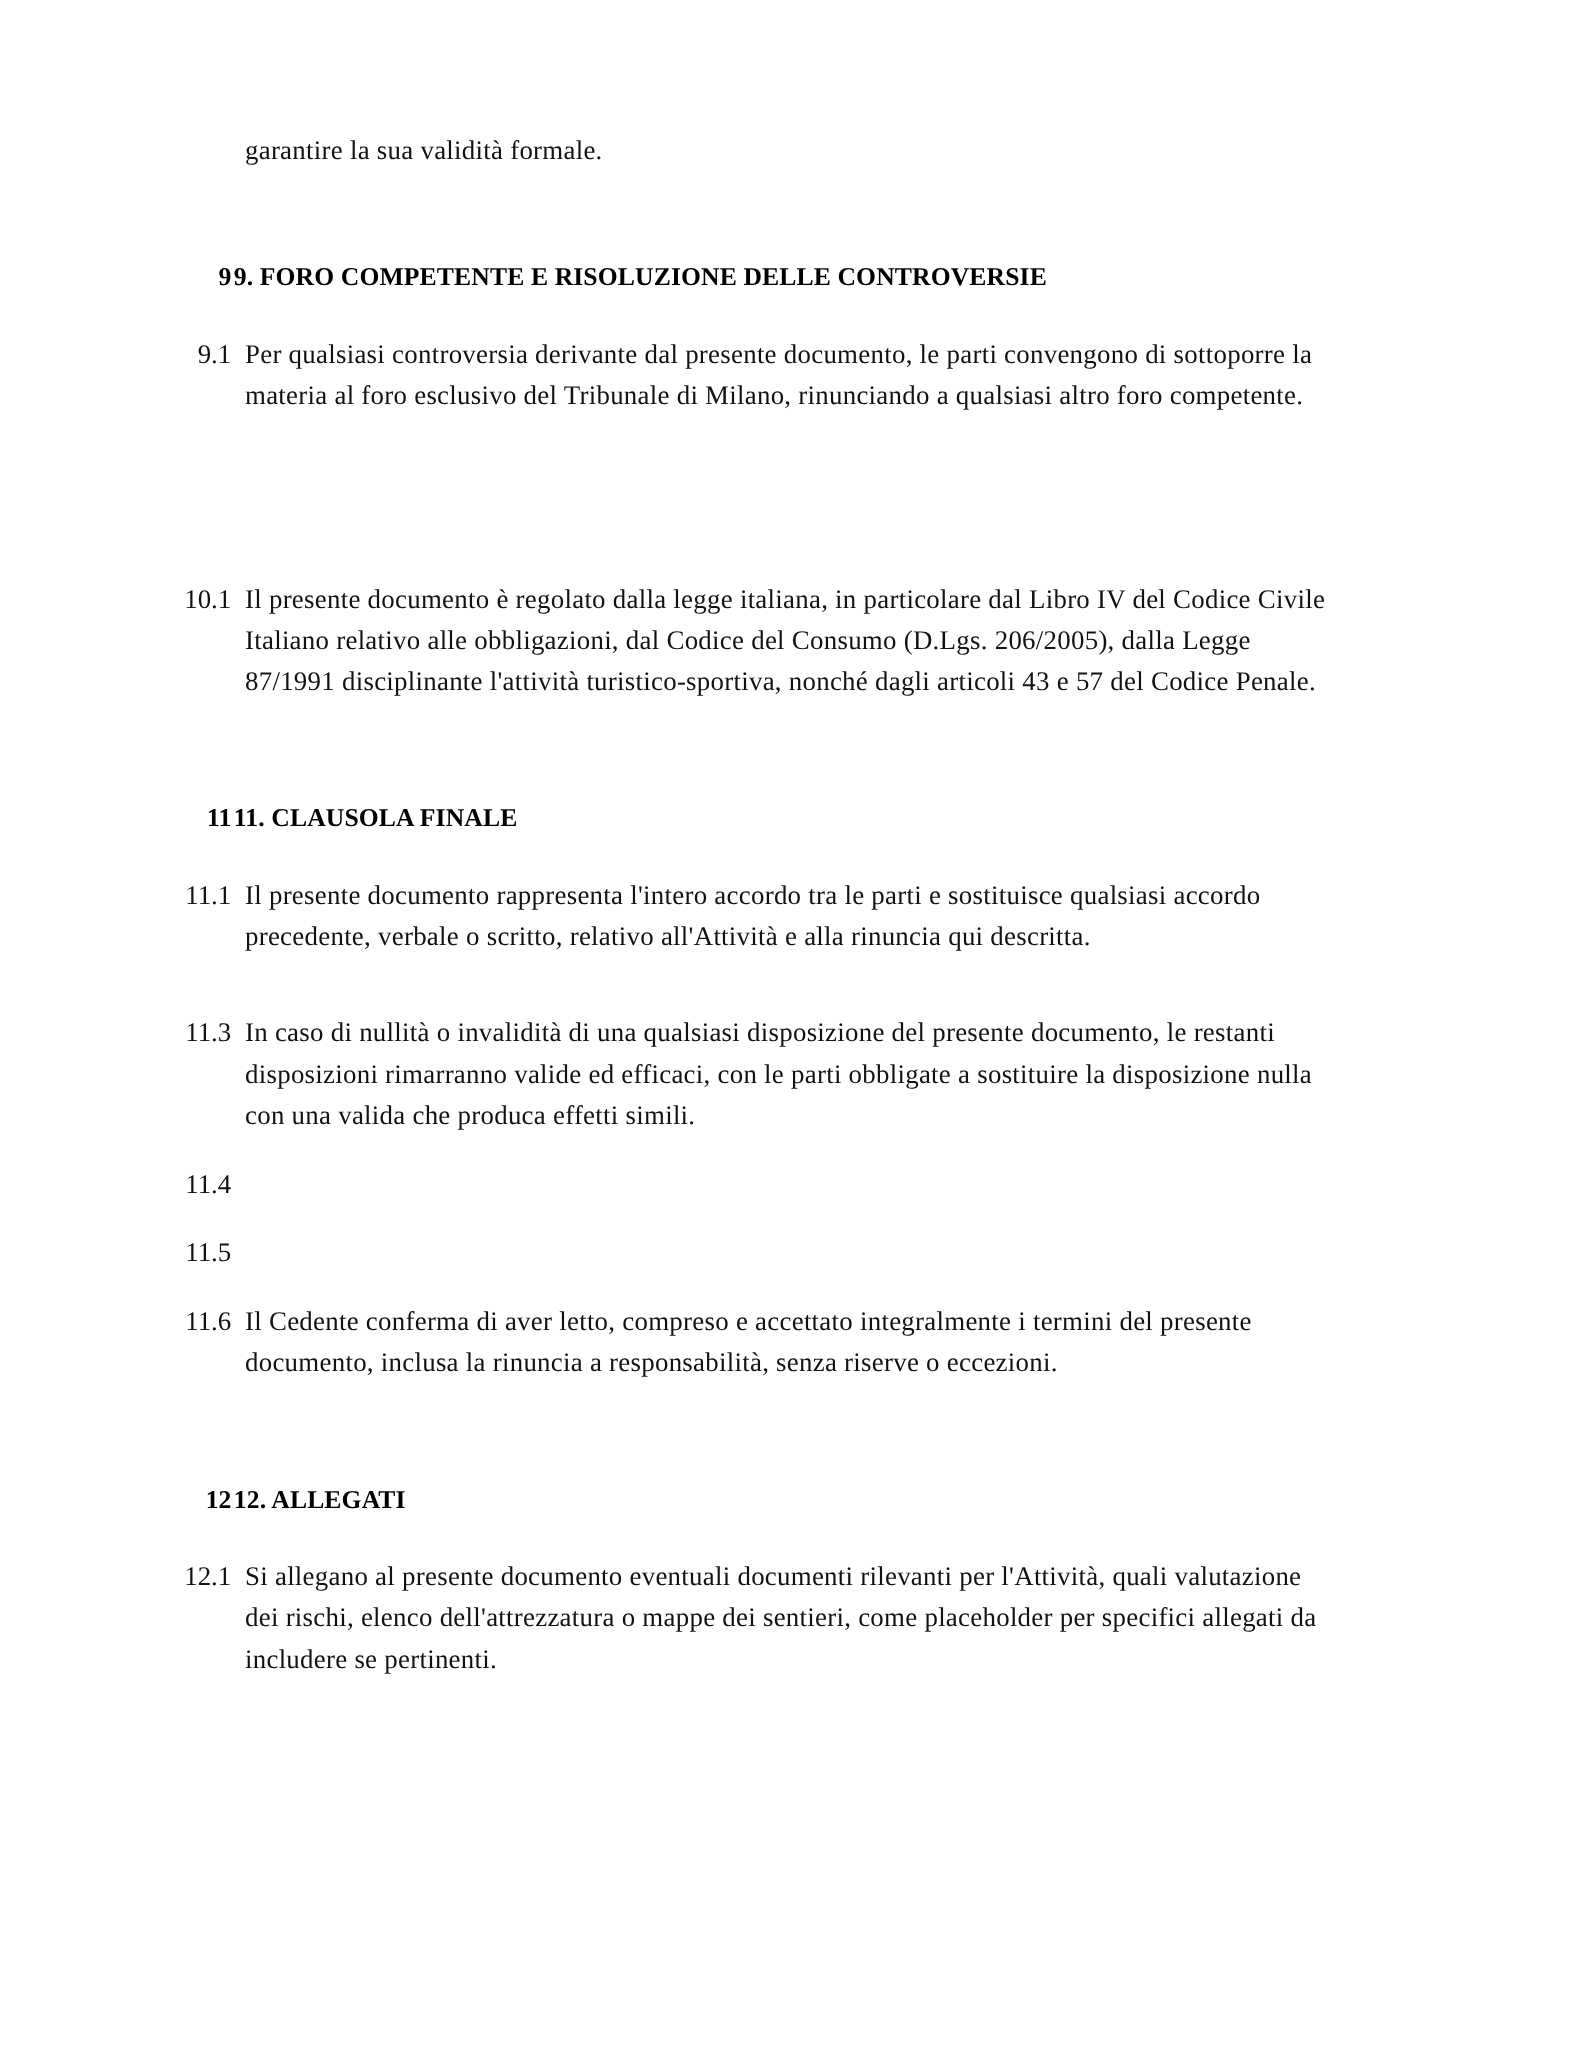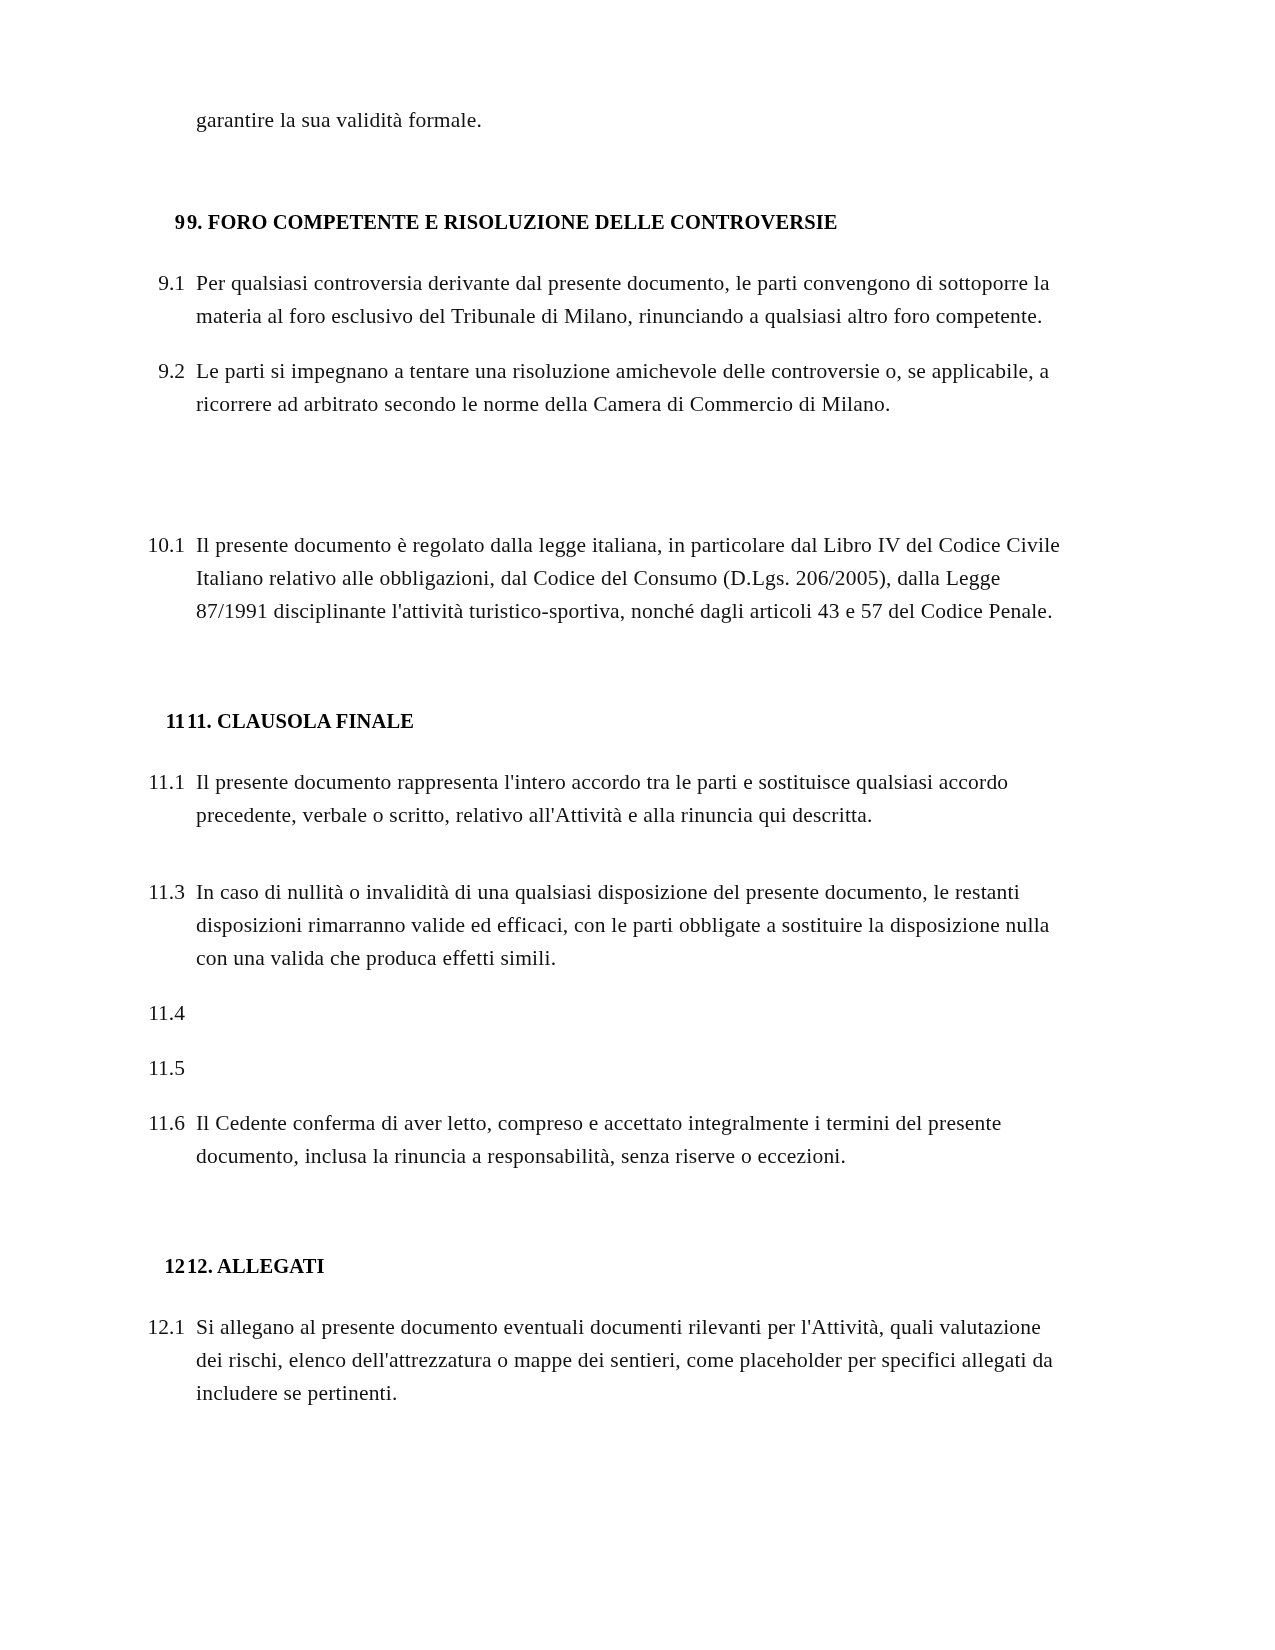--- a/index.html
+++ b/index.html
@@ -101,24 +101,20 @@
 
   <div class="sp-30"></div>
 
   <div class="clause-row">
     <span class="num">9.1</span>
     <span class="body">Per qualsiasi controversia derivante dal presente documento, le parti convengono di sottoporre la materia al foro esclusivo del Tribunale di Milano, rinunciando a qualsiasi altro foro competente.</span>
   </div>
 
   <div class="sp-22"></div>
 
-  <div class="clause-row">
-    <span class="num">9.2</span>
-    <span class="body">Le parti si impegnano a tentare una risoluzione amichevole delle controversie o, se applicabile, a ricorrere ad arbitrato secondo le norme della Camera di Commercio di Milano.</span>
-  </div>
 
   <div class="sp-78"></div>
 
 
   <div class="sp-30"></div>
 
   <div class="clause-row">
     <span class="num">10.1</span>
     <span class="body">Il presente documento è regolato dalla legge italiana, in particolare dal Libro IV del Codice Civile Italiano relativo alle obbligazioni, dal Codice del Consumo (D.Lgs. 206/2005), dalla Legge 87/1991 disciplinante l'attività turistico-sportiva, nonché dagli articoli 43 e 57 del Codice Penale.</span>
   </div>

